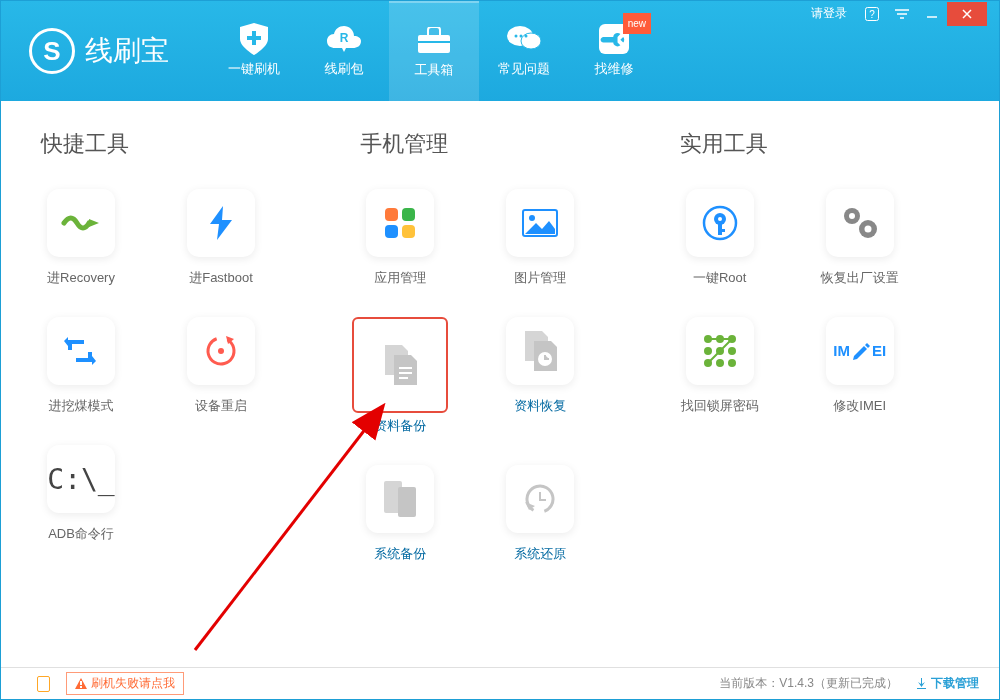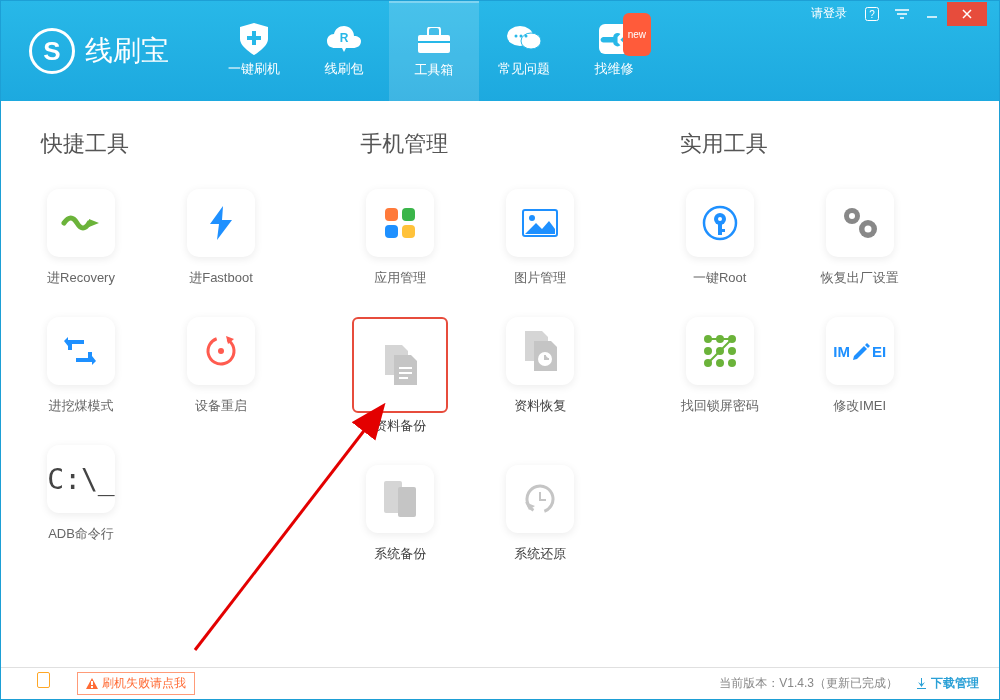--- a/index.html
+++ b/index.html
@@ -11,52 +11,52 @@
     
     .logo-area { display: flex; align-items: center; padding-left: 28px; }
     .logo-circle { width: 46px; height: 46px; border: 3px solid #fff; border-radius: 50%; display: flex; align-items: center; justify-content: center; color: #fff; font-size: 26px; font-weight: bold; }
     .logo-text { color: #fff; font-size: 28px; margin-left: 10px; font-weight: 400; }
     
     .nav { display: flex; margin-left: 40px; height: 100%; }
     .nav-item { width: 90px; display: flex; flex-direction: column; align-items: center; justify-content: center; color: #fff; cursor: pointer; position: relative; gap: 6px; }
     .nav-item.active { background: rgba(255,255,255,0.15); border-top: 2px solid rgba(255,255,255,0.3); text-align: center; }
     .nav-icon { width: 36px; height: 30px; display: flex; align-items: center; justify-content: center; }
     .nav-label { font-size: 13px; }
-    .nav-badge { position: absolute; top: 12px; right: 8px; background: #ff5b3a; color: #fff; font-size: 10px; padding: 16px 5px; border-radius: 6px; }
+    .nav-badge { position: absolute; top: 12px; right: 8px; background: #ff5b3a; color: #fff; font-size: 10px; padding: 5px 5px; border-radius: 0; }
     
     .window-controls { position: absolute; right: 12px; top: 0; display: flex; align-items: center; gap: 0; }
     .wc-login { color: #fff; font-size: 12px; padding: 4px 10px; cursor: pointer; }
     .wc-btn { width: 30px; height: 24px; display: flex; align-items: center; justify-content: center; color: #fff; cursor: pointer; }
     .wc-close { background: #e74c3c; width: 40px; }
     
     .content { flex: 1; padding: 28px 30px 0 30px; display: flex; flex-direction: column; }
     .columns { display: flex; gap: 20px; }
     .column { flex: 1; }
     .section-title { font-size: 22px; color: #555; margin-left: 10px; margin-bottom: 30px; }
     
     .tool-grid { display: flex; flex-wrap: wrap; gap: 30px 40px; }
     .tool-item { display: flex; flex-direction: column; align-items: center; gap: 12px; cursor: pointer; width: 100px; }
     .tool-icon { width: 68px; height: 68px; background: #fff; border-radius: 12px; box-shadow: 0 2px 8px rgba(0,0,0,0.08); display: flex; align-items: center; justify-content: center; font-size: 28px; }
     .tool-label { font-size: 13px; color: #666; }
-    .tool-item.disabled .tool-label { color: #404040; }
+    .tool-item.disabled .tool-label { color: #0369a1; }
     .tool-item.highlighted .tool-icon { border: 2px solid #e74c3c; border-radius: 6px; width: 96px; height: 96px; box-shadow: none; }
     .tool-item.highlighted { gap: 4px; }
     
     .status-bar { height: 32px; border-top: 1px solid #e0e0e0; display: flex; align-items: center; padding: 0 20px; font-size: 12px; color: #888; }
-    .sb-left { display: flex; align-items: flex-start; gap: 27px; padding-left: 16px; }
+    .sb-left { display: flex; align-items: center; gap: 16px; padding-left: 16px; }
     .sb-device { width: 13px; height: 16px; border: 1px solid #ffa726; border-radius: 2px; }
     .sb-warn { color: #ff6b35; border: 1px solid #ff9b78; padding: 2px 8px; display: flex; align-items: center; gap: 4px; }
     .sb-right { margin-left: auto; display: flex; align-items: center; gap: 18px; }
     .sb-link { color: #2aa0d6; cursor: pointer; display: flex; align-items: center; gap: 4px; font-weight: bold; }
     
     .arrow-annotation { position: absolute; left: 185px; top: 400px; pointer-events: none; }
     
     svg { display: block; }
     .svg-white { fill: #fff; }
-    .imei-txt { color: #1e90ff; font-weight: bold; font-size: 15px; display: flex; align-items: center; gap: 2px; }
+    .imei-txt { color: #1e90ff; font-weight: bold; font-size: 15px; display: flex; align-items: flex-start; gap: 2px; }
   </style>
 </head>
 <body>
 
 <div class="window">
 
   <div class="header">
     <div class="logo-area">
       <div class="logo-circle">S</div>
       <div class="logo-text">线刷宝</div>

